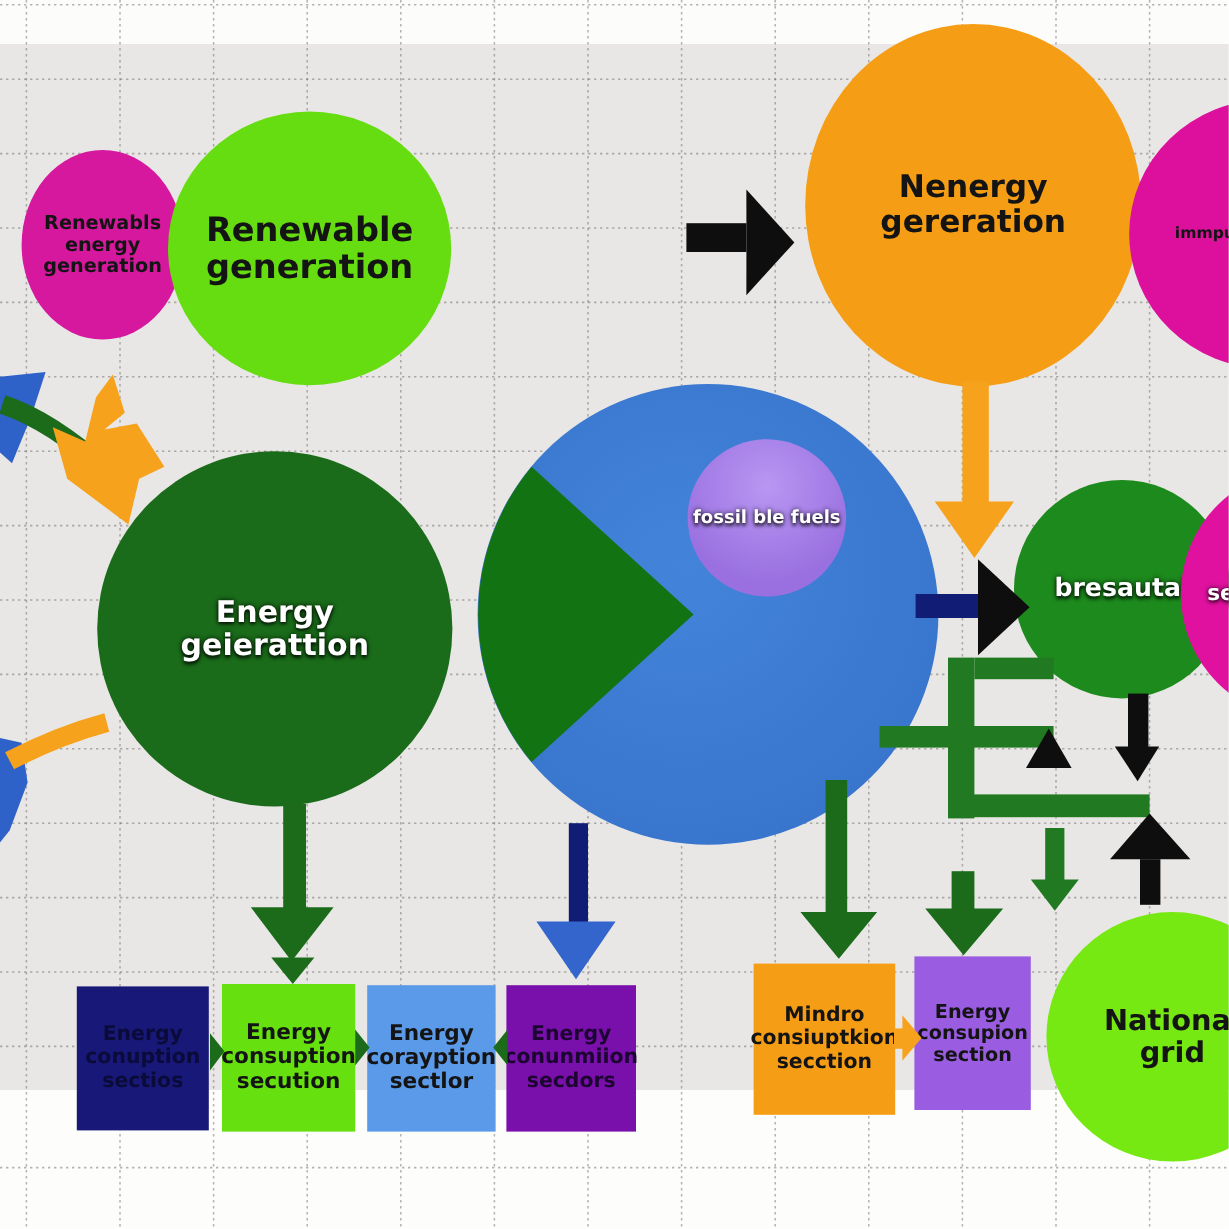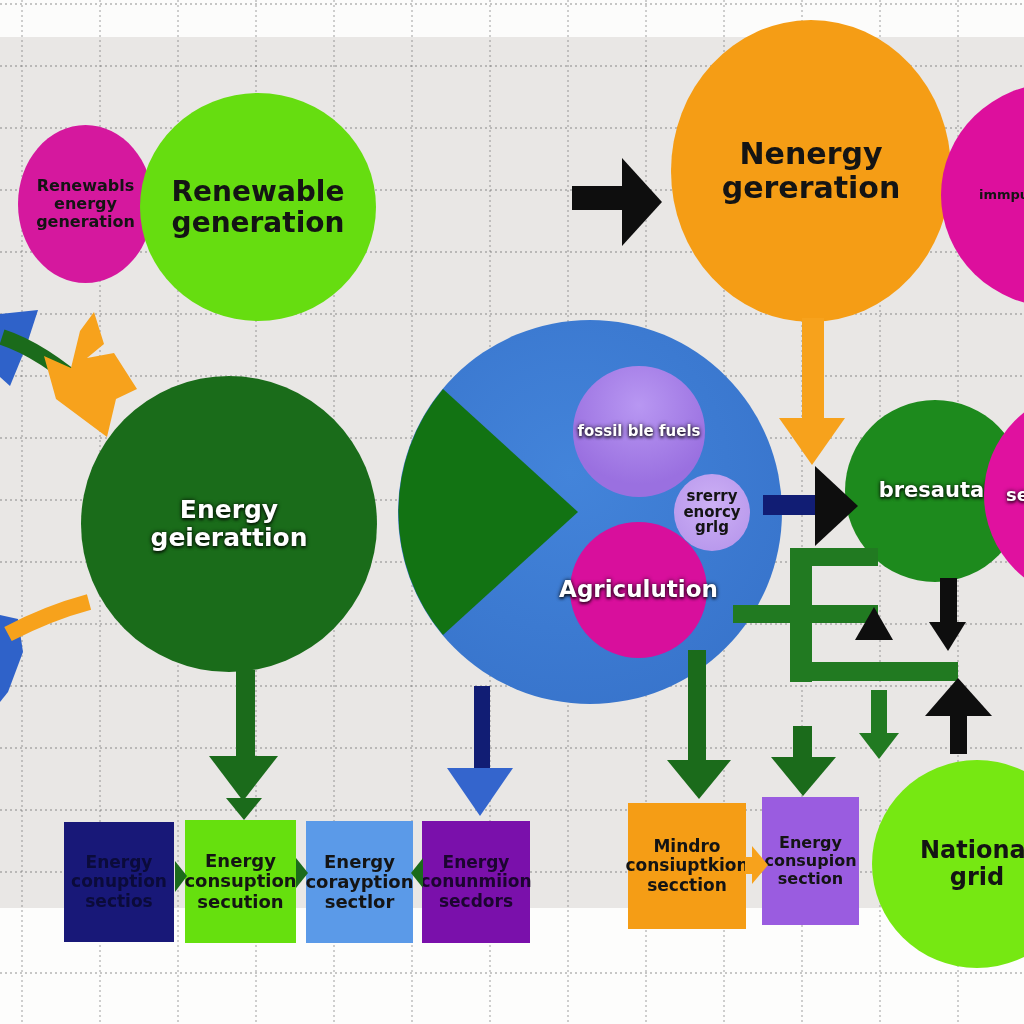--- a/index.html
+++ b/index.html
@@ -64,49 +64,41 @@
 generation</span>
   </div>
 
   <div class="node" style="left:140px;top:93px;width:236px;height:228px;background:#66dd10;">
     <span class="lbl black" style="font-size:28px">Renewable
 generation</span>
   </div>
 
 
   <div class="node" style="left:671px;top:20px;width:280px;height:302px;background:#f59d15;">
-    <span class="lbl black" style="font-size:30px">Nenergy
+    <span class="lbl black" style="font-size:26px">Nenergy
 gereration</span>
   </div>
 
   <div class="node" style="left:941px;top:83px;width:230px;height:224px;background:#dd0f9d;justify-content:flex-start;padding-left:38px;box-sizing:border-box;">
     <span class="lbl black" style="font-size:13px">immpu7-</span>
   </div>
 
   <div class="node" style="left:81px;top:376px;width:296px;height:296px;background:#1a6c1a;">
     <span class="lbl white" style="font-size:25px">Energy
 geierattion</span>
   </div>
 
   <div class="node" style="left:398px;top:320px;width:384px;height:384px;background:radial-gradient(circle at 45% 40%,#4384da,#3570c8);">
   </div>
 
   <div class="node" style="left:573px;top:366px;width:132px;height:131px;background:radial-gradient(circle at 50% 30%,#b897f2 0%,#9a70e0 70%);">
     <span class="lbl white nowrap" style="font-size:15px">fossil ble fuels</span>
   </div>
 
-  <div class="node" style="left:570px;top:522px;width:137px;height:136px;background:#d80f9c;">
-    <span class="lbl white nowrap" style="font-size:23px">Agriculution</span>
-  </div>
-
-  <div class="node" style="left:674px;top:474px;width:76px;height:77px;background:radial-gradient(circle at 50% 40%,#cdb0f5,#b392ea);">
-    <span class="lbl black" style="font-size:15px;line-height:1.05">srerry
-enorcy
-grlg</span>
-  </div>
+
 
   <div class="node" style="left:845px;top:400px;width:180px;height:182px;background:#1d8a1d;">
     <span class="lbl white" style="font-size:21px">bresautal</span>
   </div>
 
   <div class="node" style="left:984px;top:390px;width:210px;height:210px;background:#e0119f;justify-content:flex-start;padding-left:22px;box-sizing:border-box;">
     <span class="lbl white" style="font-size:18px">se</span>
   </div>
 
   <div class="rect-node" style="left:64px;top:822px;width:110px;height:120px;background:#181878;">

